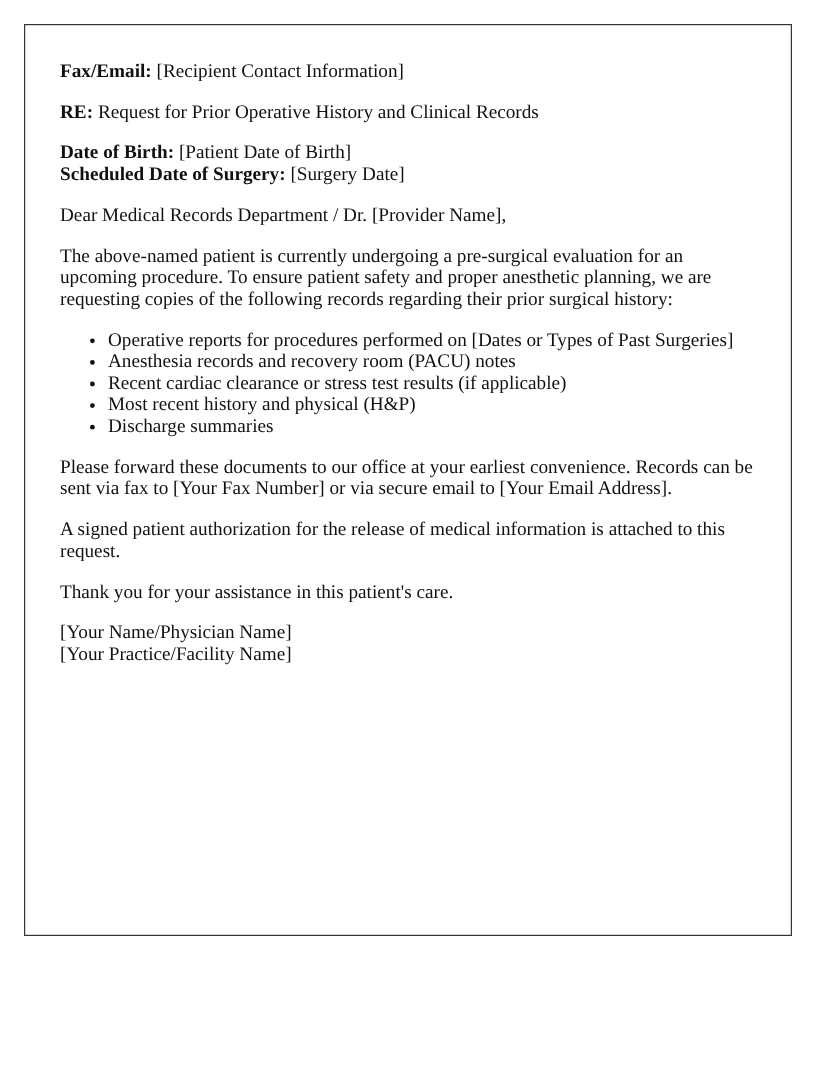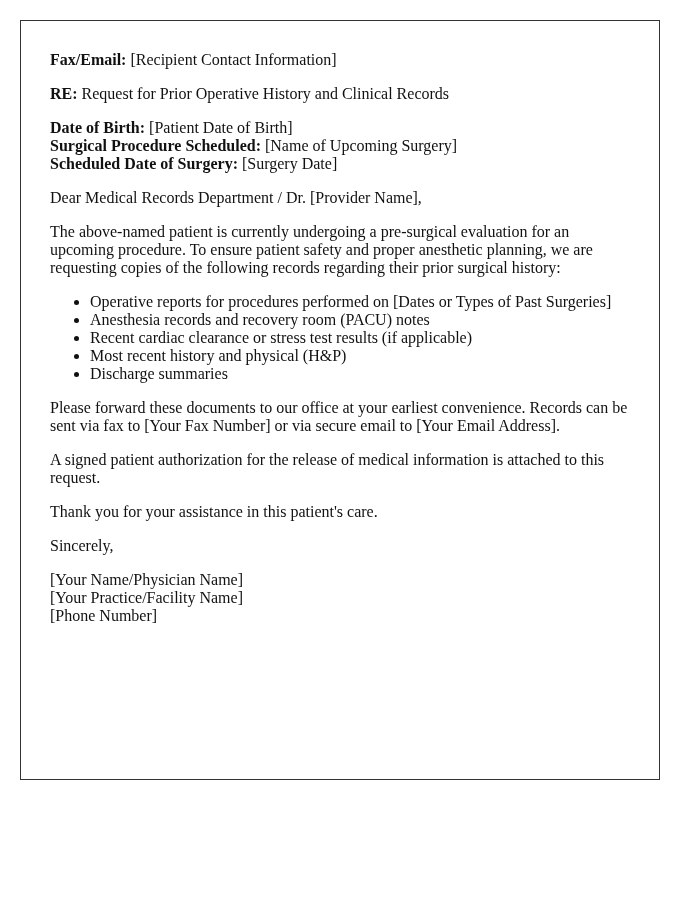--- a/index.html
+++ b/index.html
@@ -45,21 +45,20 @@
   <div class="block">
     <span class="line"><span class="bold">Fax/Email:</span><span> [Recipient Contact Information]</span></span>
   </div>
 
   <div class="block">
     <span class="line"><span class="bold">RE:</span><span> Request for Prior Operative History and Clinical Records</span></span>
   </div>
 
   <div class="block">
     <span class="line"><span class="bold">Date of Birth:</span><span> [Patient Date of Birth]</span></span>
-    <span class="line"><span class="bold">Surgical Procedure Scheduled:</span><span> [Name of Upcoming Surgery]</span></span>
     <span class="line"><span class="bold">Scheduled Date of Surgery:</span><span> [Surgery Date]</span></span>
   </div>
 
   <p>Dear Medical Records Department / Dr. [Provider Name],</p>
 
   <p>The above-named patient is currently undergoing a pre-surgical evaluation for an upcoming procedure. To ensure patient safety and proper anesthetic planning, we are requesting copies of the following records regarding their prior surgical history:</p>
 
   <ul>
     <li>Operative reports for procedures performed on [Dates or Types of Past Surgeries]</li>
     <li>Anesthesia records and recovery room (PACU) notes</li>
@@ -67,21 +66,19 @@
     <li>Most recent history and physical (H&amp;P)</li>
     <li>Discharge summaries</li>
   </ul>
 
   <p>Please forward these documents to our office at your earliest convenience. Records can be sent via fax to [Your Fax Number] or via secure email to [Your Email Address].</p>
 
   <p>A signed patient authorization for the release of medical information is attached to this request.</p>
 
   <p>Thank you for your assistance in this patient's care.</p>
 
-  <p>Sincerely,</p>
 
   <div class="block">
     <span class="line">[Your Name/Physician Name]</span>
     <span class="line">[Your Practice/Facility Name]</span>
-    <span class="line">[Phone Number]</span>
   </div>
 
 </div>
 
 </body></html>

